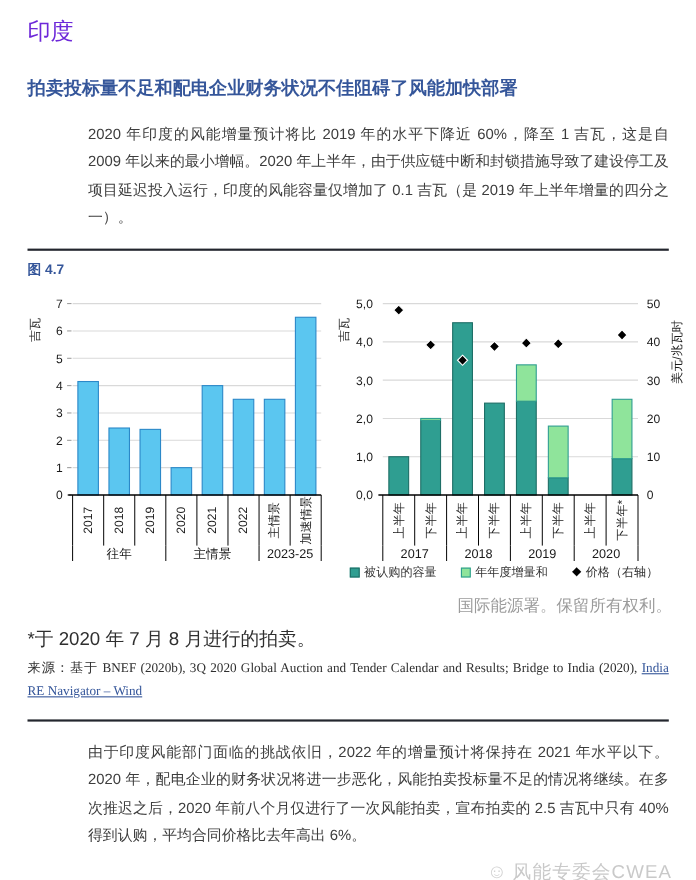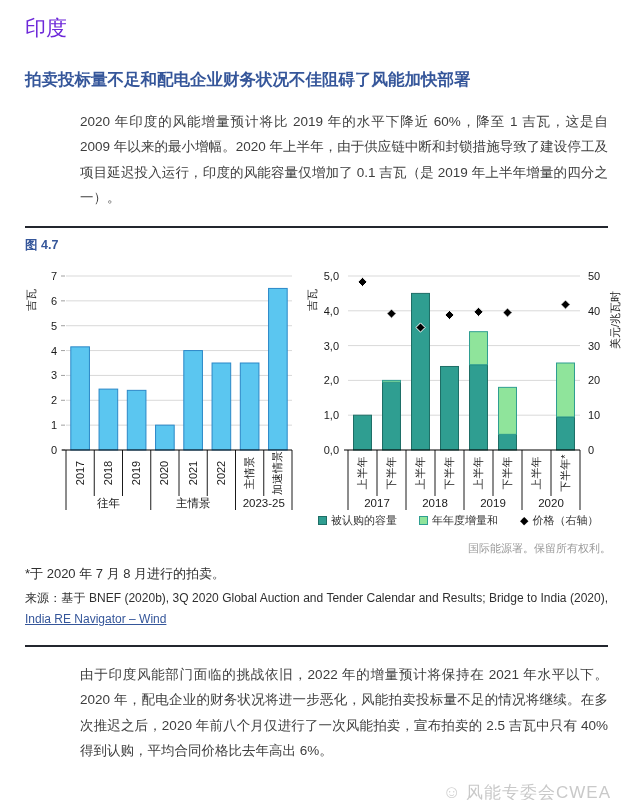--- a/index.html
+++ b/index.html
@@ -30,26 +30,27 @@
   .fig-caption .fig-label { flex:0 0 60px; }
   .charts { display:flex; margin:6px 0 0 22px; }
   .legend {
     display:flex; gap:22px; margin:0 0 0 318px; font-size:11px; color:#333;
     align-items:center; height:16px;
   }
   .legend-item { display:flex; align-items:center; gap:4px; }
   .swatch { width:9px; height:9px; display:inline-block; }
   .diamond-glyph { font-size:11px; color:#000; line-height:1; }
   .credit {
-    text-align:right; margin:13px 22px 0 0; font-size:11px; color:#9b9b9b;padding-left:44px;
-  }
-  .footnote { margin:9px 25px 0 25px; font-size:13px; color:#2f2f2f; }
+    text-align:right; margin:13px 22px 0 0; font-size:15px; color:#9b9b9b;padding-left:44px;
+  }
+  .footnote { margin:9px 25px 0 25px; font-size:17px; color:#2f2f2f; }
   .source {
     margin:5px 25px 0 25px; font-size:12px; color:#2f2f2f; line-height:1.75;
     text-align:justify;
+    font-family:Liberation Serif, serif;
   }
   .source a { color:#35569A; text-decoration:underline; cursor:pointer; }
   .closing { margin-top:15px; }
   .watermark {
     position:absolute; right:22px; bottom:10px; display:flex; align-items:center;
     gap:4px; color:#c9c9c9; font-size:17px; letter-spacing:1px;
   }
   .wm-icon { font-size:18px; color:#d2d2d2; }
   svg text { font-family:"Liberation Sans","DejaVu Sans",sans-serif; }
 </style>

